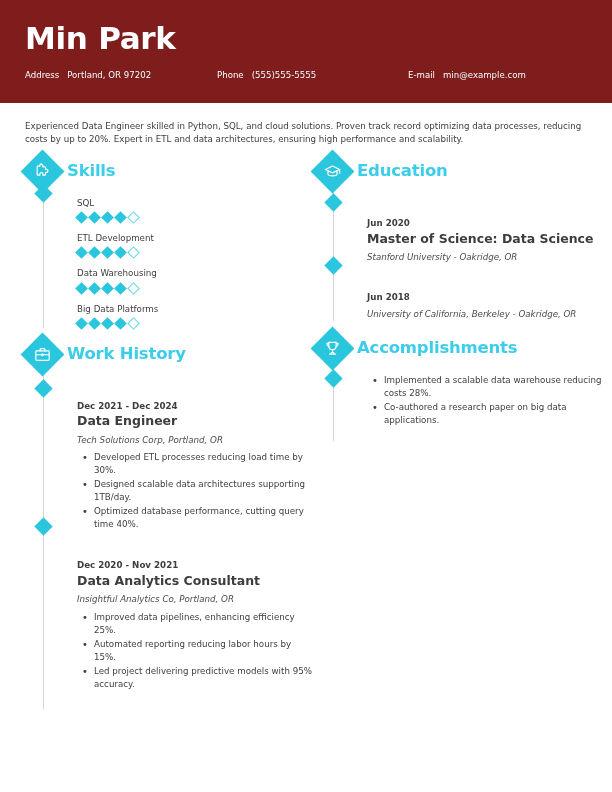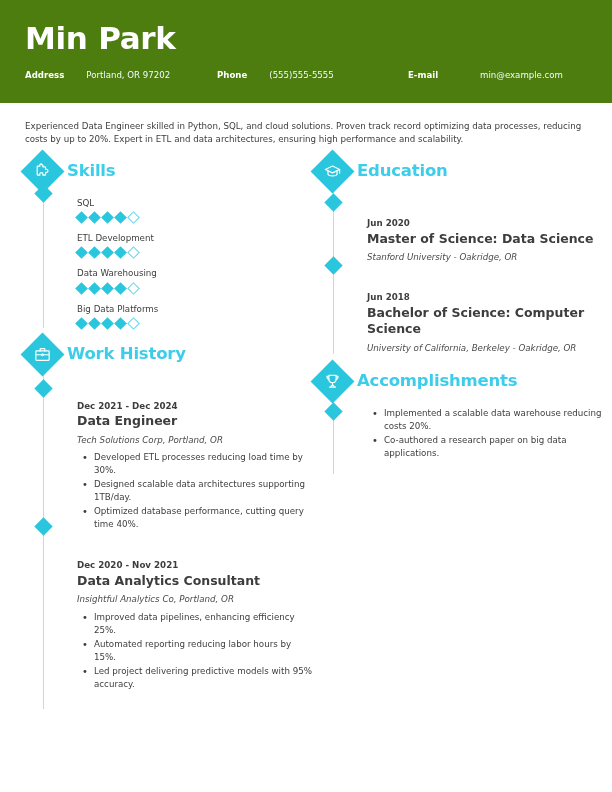--- a/index.html
+++ b/index.html
@@ -11,21 +11,21 @@
     width: 612px;
     height: 792px;
     font-family: "DejaVu Sans", sans-serif;
     color: #3d3d3d;
     position: relative;
     overflow: hidden;
   }
 
   
   .header {
-    background: #4d7c0f;
+    background: #7f1d1d;
     height: 103px;
     width: 612px;
     position: relative;
     box-sizing: border-box;
     padding: 0 25px;
   }
   .name {
     position: absolute;
     left: 25px;
     top: 23px;
@@ -43,24 +43,24 @@
     display: flex;
     font-size: 8.6px;
     color: #ffffff;
   }
   .contact-block {
     display: flex;
     align-items: baseline;
   }
   .contact-block.address { width: 192px; }
   .contact-block.phone   { width: 191px; align-items: flex-end; }
-  .contact-block.email   { flex: 1; gap: 20px; }
+  .contact-block.email   { flex: 1; }
   .contact-label {
-    font-weight: bold;
-    margin-right: 22px;
+    font-weight: normal;
+    margin-right: 8px;
     white-space: nowrap;
   }
   .contact-value {
     font-weight: normal;
     color: #f2fcff;
     white-space: nowrap;
   }
 
   
   .summary {
@@ -368,21 +368,20 @@
     <div class="rail-dot" style="top:41px;"></div>
     <div class="entry" style="margin-top:8px;">
       <div class="entry-date">Jun 2020</div>
       <div class="entry-title">Master of Science: Data Science</div>
       <div class="entry-sub">Stanford University - Oakridge, OR</div>
     </div>
 
     <div class="rail-dot" style="top:104px;"></div>
     <div class="entry" style="margin-top:12px;">
       <div class="entry-date">Jun 2018</div>
-      <div class="entry-title">Bachelor of Science: Computer Science</div>
       <div class="entry-sub">University of California, Berkeley - Oakridge, OR</div>
     </div>
   </div>
 
   <div class="section" style="margin-top:10px;">
     <div class="rail" style="top:0;bottom:-14px;"></div>
 
     <div class="sec-head">
       <div class="diamond-big"></div>
       <div class="diamond-big-icon">
@@ -394,18 +393,18 @@
           <line x1="7.8" y1="19.8" x2="16.2" y2="19.8" stroke="#ffffff" stroke-width="1.8" stroke-linecap="round"></line>
           <path d="M9.6 19.8c0-1.3 1-2.3 2.4-2.3s2.4 1 2.4 2.3" fill="none" stroke="#ffffff" stroke-width="1.5"></path>
         </svg>
       </div>
       <div class="sec-title">Accomplishments</div>
     </div>
 
     <div class="rail-dot" style="top:40px;"></div>
     <div class="entry" style="margin-top:8px;">
       <ul class="bullets" style="margin-top:0;">
-        <li>Implemented a scalable data warehouse reducing costs 20%.</li>
+        <li>Implemented a scalable data warehouse reducing costs 28%.</li>
         <li>Co-authored a research paper on big data applications.</li>
       </ul>
     </div>
   </div>
 </div>
 
 </body></html>

